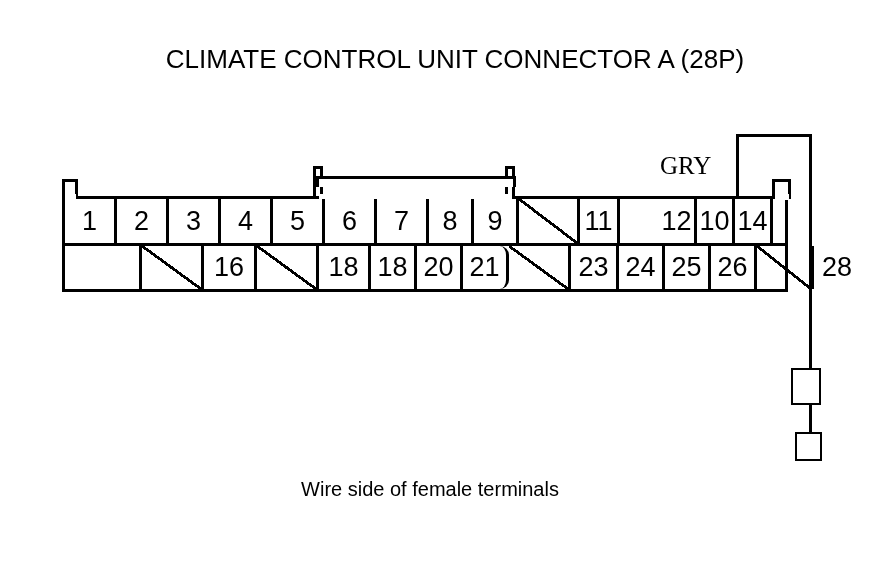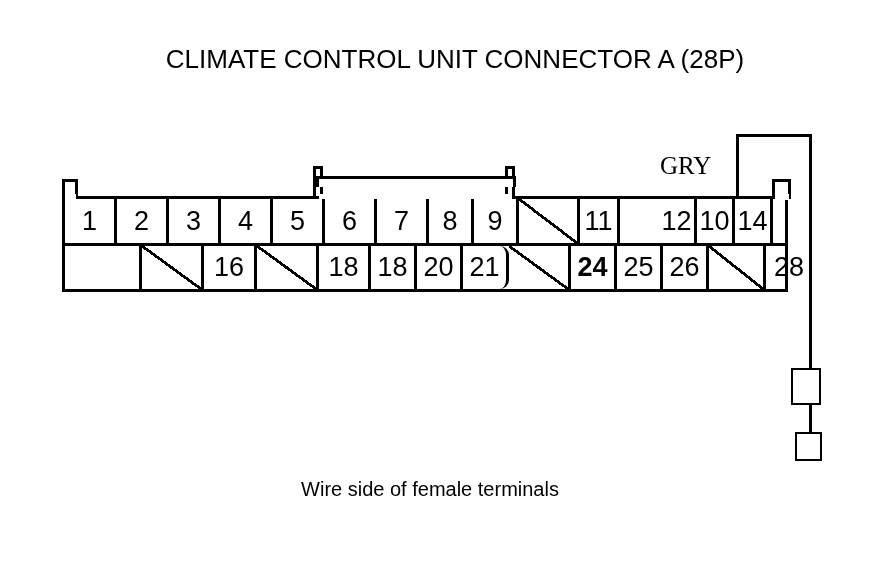--- a/index.html
+++ b/index.html
@@ -286,21 +286,22 @@
     <div class="row" id="row-bottom">
         <div class="cell" style="flex: 0 0 30px;"></div>
         <div class="cell slash" style="flex: 0 0 62px;"></div>
         <div class="cell" style="flex: 0 0 53px;">16</div>
         <div class="cell slash" style="flex: 0 0 62px;"></div>
         <div class="cell" style="flex: 0 0 52px;">18</div>
         <div class="cell" style="flex: 0 0 46px;">18</div>
         <div class="cell" style="flex: 0 0 46px;">20</div>
         <div class="cell" style="flex: 0 0 46px; border-radius: 9px;">21</div>
         <div class="cell slash" style="flex: 0 0 62px;"></div>
-        <div class="cell" style="flex: 0 0 46px; font-weight: bold;">24</div>
+        <div class="cell" style="flex: 0 0 48px;">23</div>
+        <div class="cell" style="flex: 0 0 46px;">24</div>
         <div class="cell" style="flex: 0 0 46px;">25</div>
         <div class="cell" style="flex: 0 0 46px;">26</div>
         <div class="cell slash" style="flex: 0 0 57px;"></div>
         <div class="cell no-border" style="flex: 0 0 46px;">28</div>
       </div>
   </div>
 
   <div class="notch-erase" id="erase-left"></div>
   <div class="notch-erase" id="erase-right"></div>
   <div class="notch-erase" id="tab-erase"></div>

